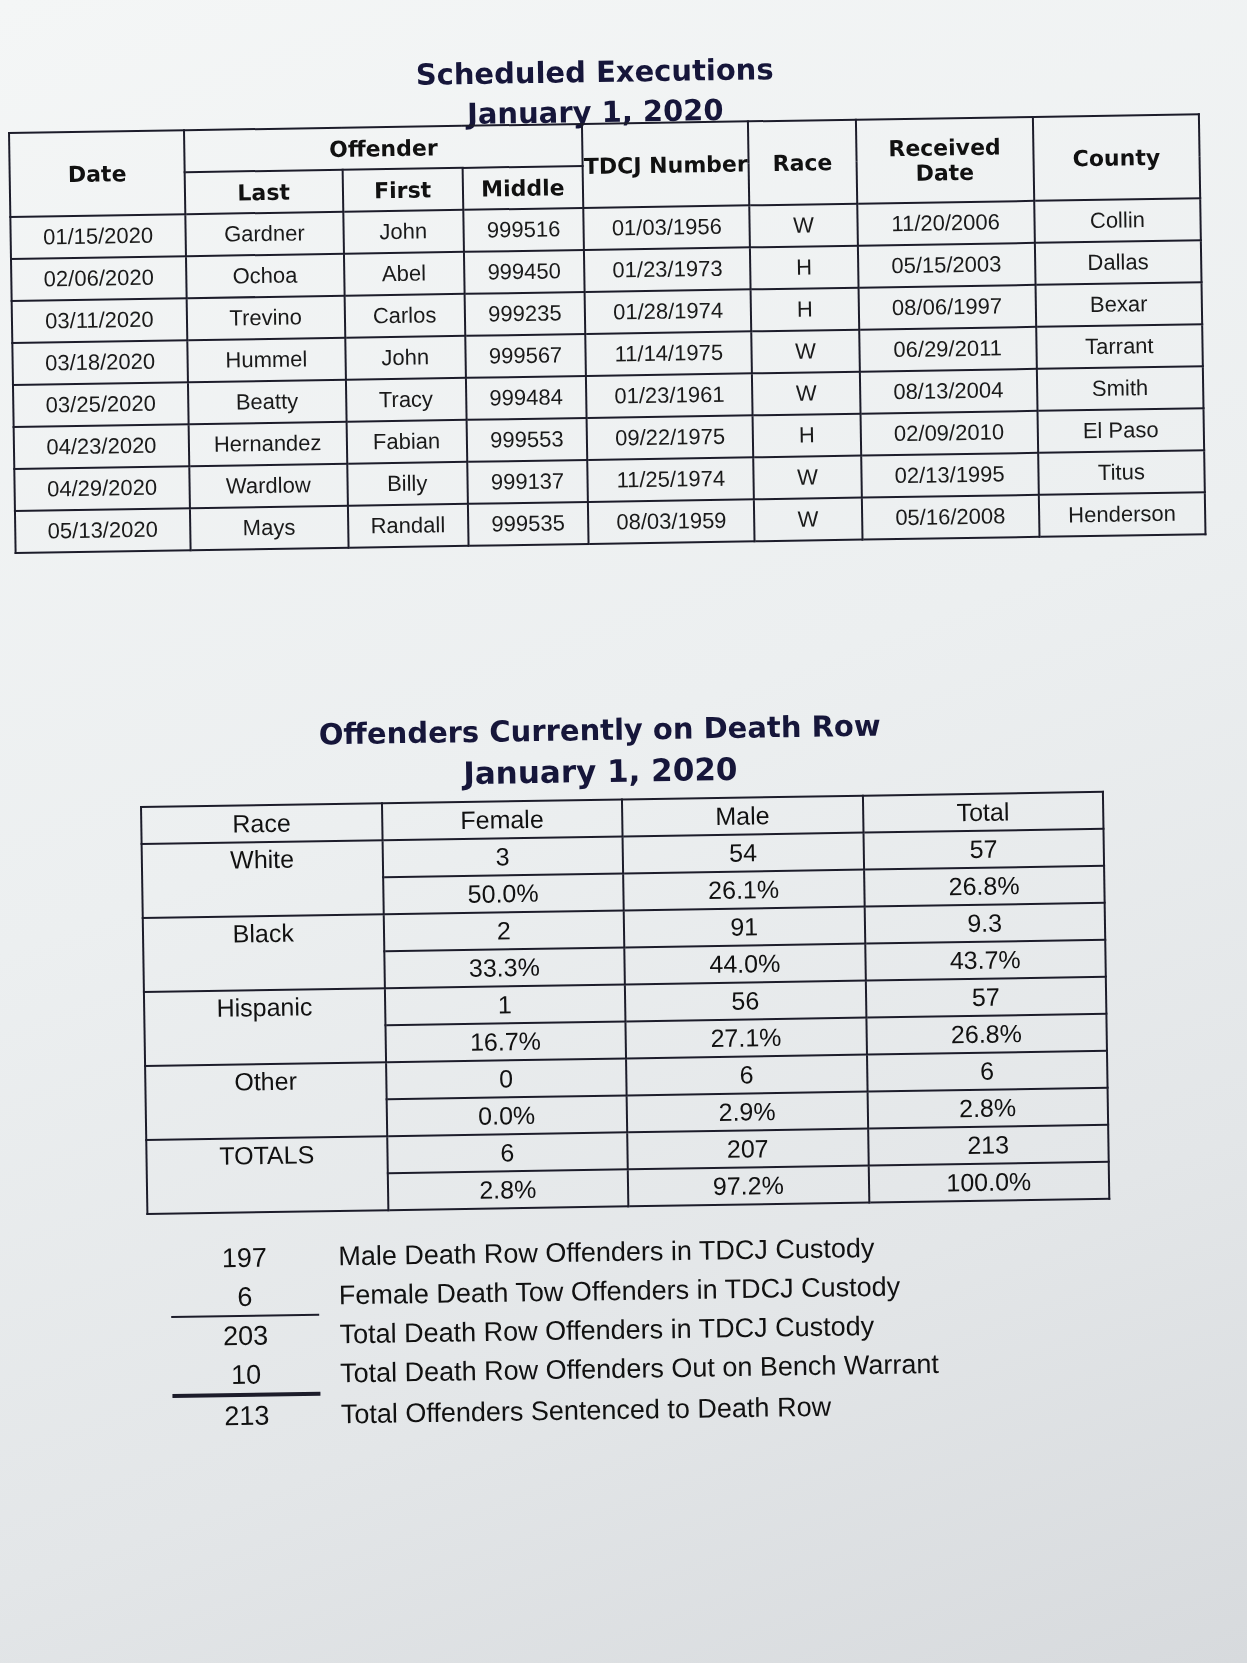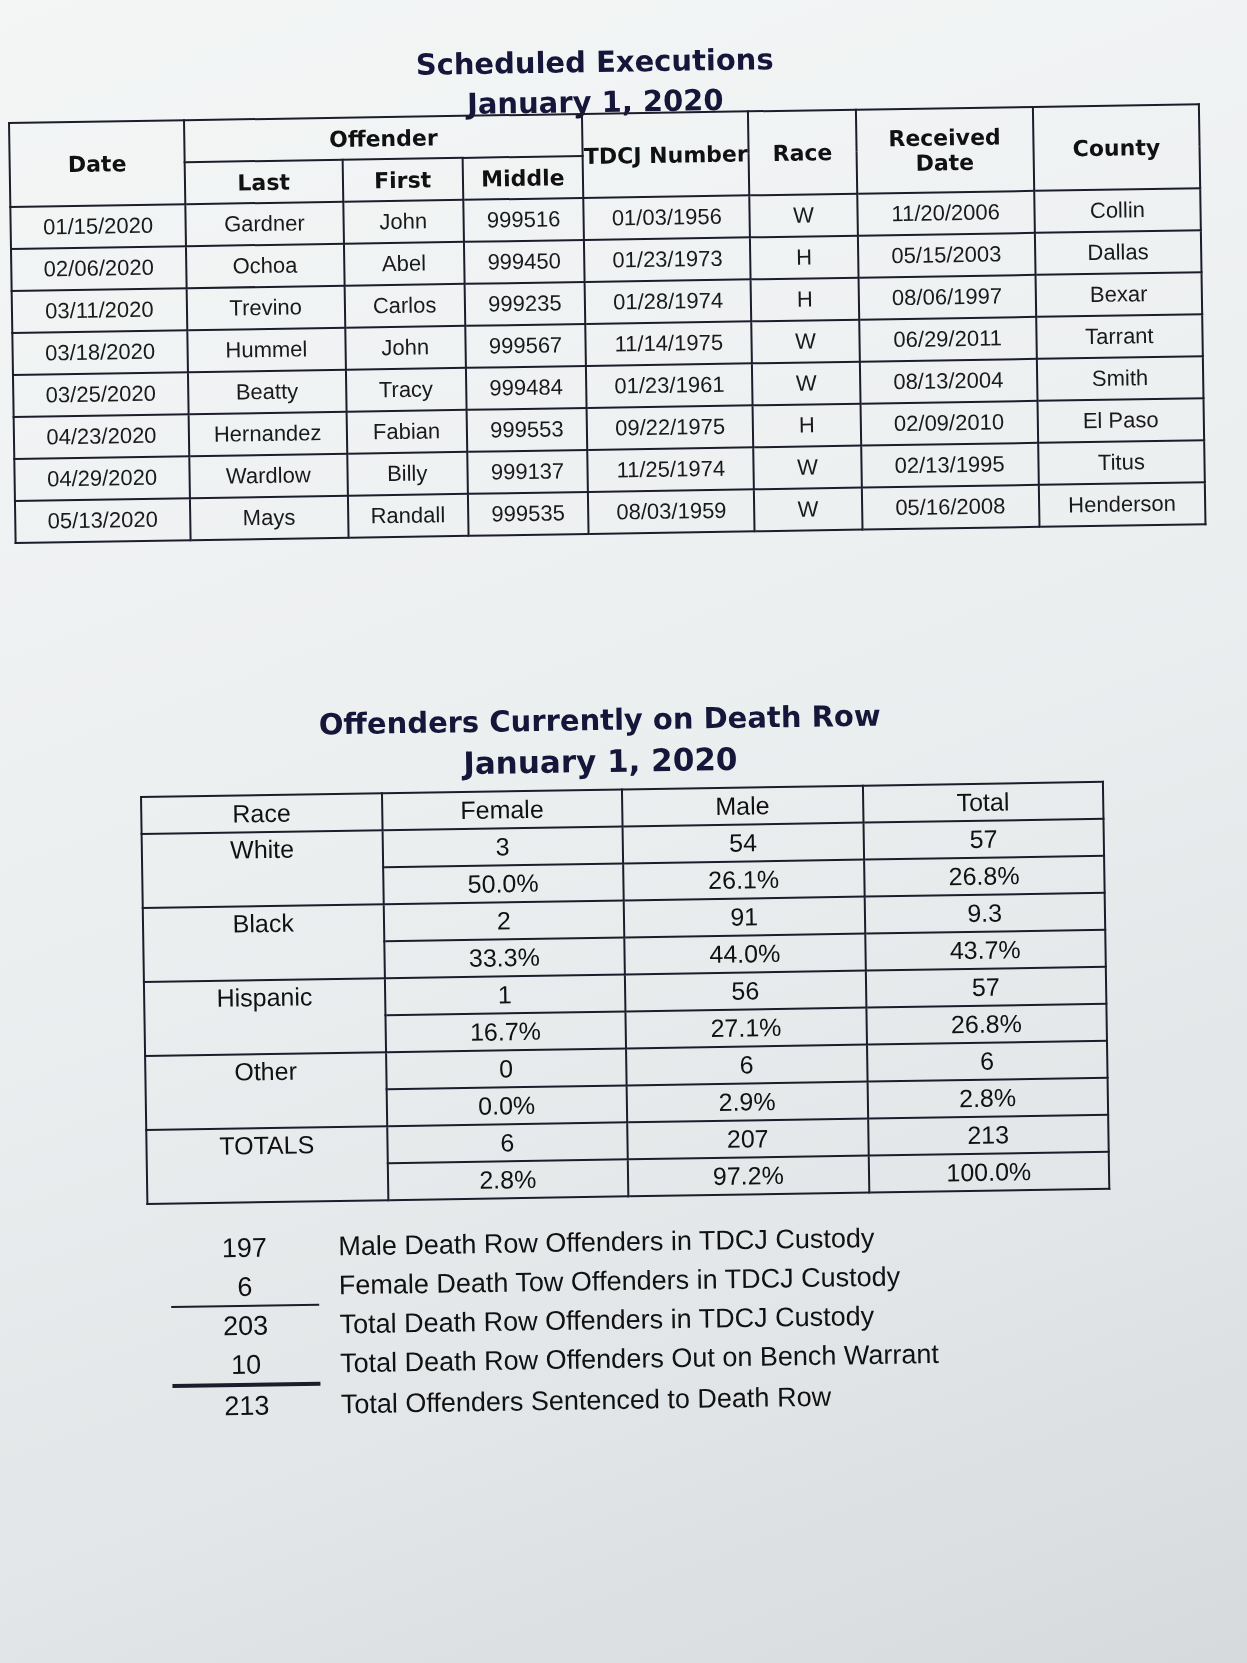--- a/index.html
+++ b/index.html
@@ -3,21 +3,21 @@
 <meta charset="utf-8">
 <style>
   html, body { margin: 0; padding: 0; }
   body {
     width: 1247px; height: 1663px; overflow: hidden;
     background: linear-gradient(160deg, #f4f6f6 0%, #eceff0 45%, #e3e6e8 75%, #d7dadd 100%);
     font-family: "Liberation Sans", sans-serif;
     color: #111;
     position: relative;
   }
-  .page { position: absolute; left: 0; top: 0; width: 1247px; height: 1479px; }
+  .page { position: absolute; left: 0; top: 10px; width: 1247px; height: 1479px; }
   .title-block { position: absolute; text-align: center; font-family: "DejaVu Sans", sans-serif; font-weight: bold; color: #16163a; }
   .t1 { left: 330px; top: 42px; width: 530px; transform: rotate(-0.9deg); }
   .t1 .l1 { font-size: 29px; line-height: 40px; }
   .t1 .l2 { font-size: 29px; line-height: 40px; }
   .t2 { left: 270px; top: 700px; width: 660px; transform: rotate(-0.9deg); }
   .t2 .l1 { font-size: 29px; line-height: 40px; }
   .t2 .l2 { font-size: 31px; line-height: 42px; }
 
   table { border-collapse: collapse; position: absolute; }
   td, th { border: 2px solid #1c1c2a; text-align: center; padding: 0; }

